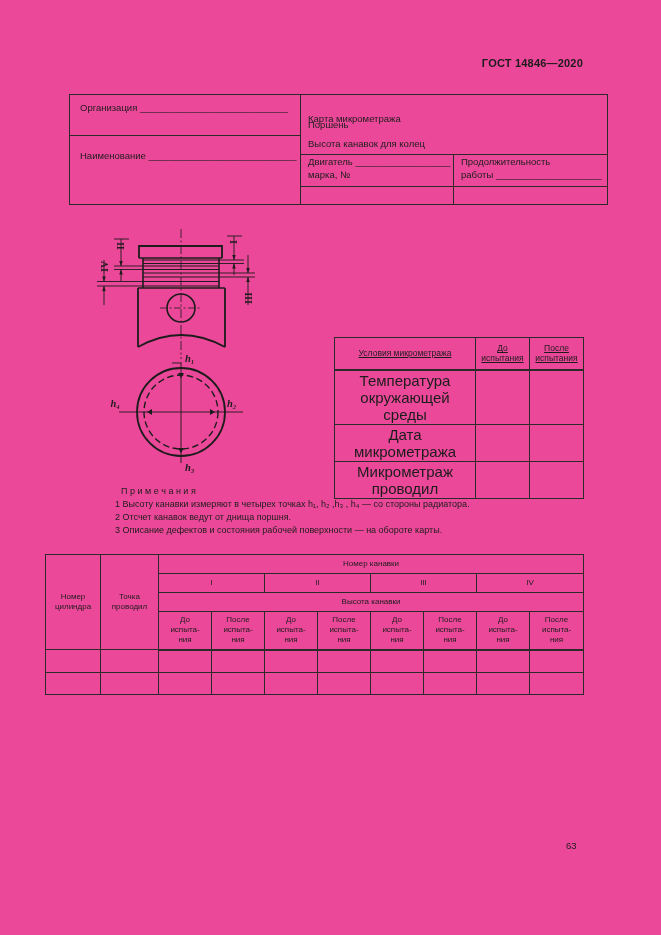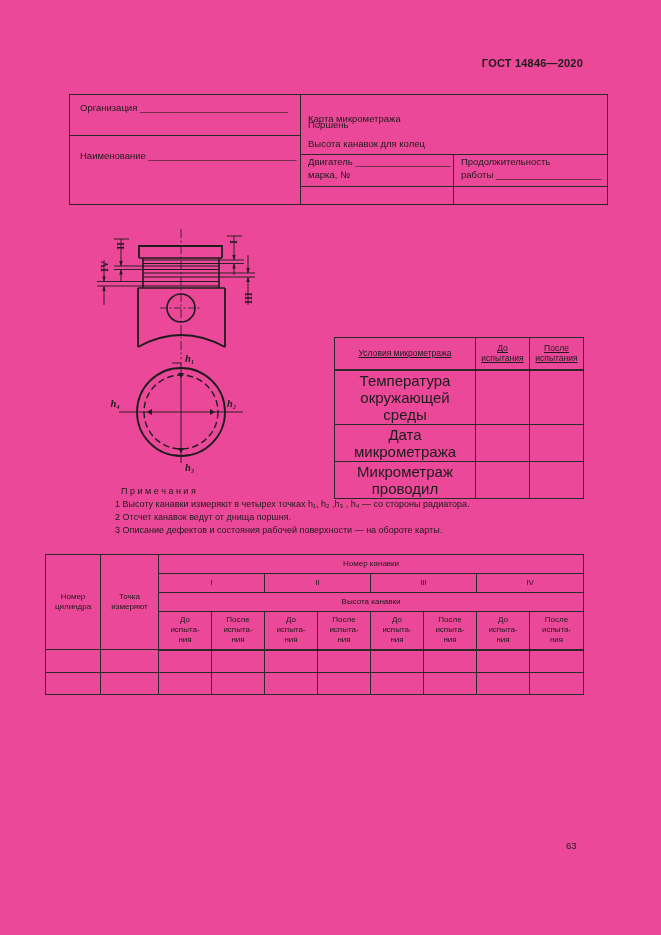--- a/index.html
+++ b/index.html
@@ -207,21 +207,21 @@
       <col style="width:53px">
         <col style="width:53px">
         <col style="width:53px">
         <col style="width:54px">
     </colgroup>
     <tbody>
         <tr style="height:19px;">
       <th rowspan="4">Номер
 цилиндра</th>
       <th rowspan="4">Точка
-измеряют</th>
+проводил</th>
       <th colspan="8">Номер канавки</th>
     </tr>
     <tr style="height:19px;">
       <th colspan="2">I</th>
       <th colspan="2">II</th>
       <th colspan="2">III</th>
       <th colspan="2">IV</th>
     </tr>
     <tr style="height:19px;margin-top:26px;">
       <th colspan="8">Высота канавки</th>

